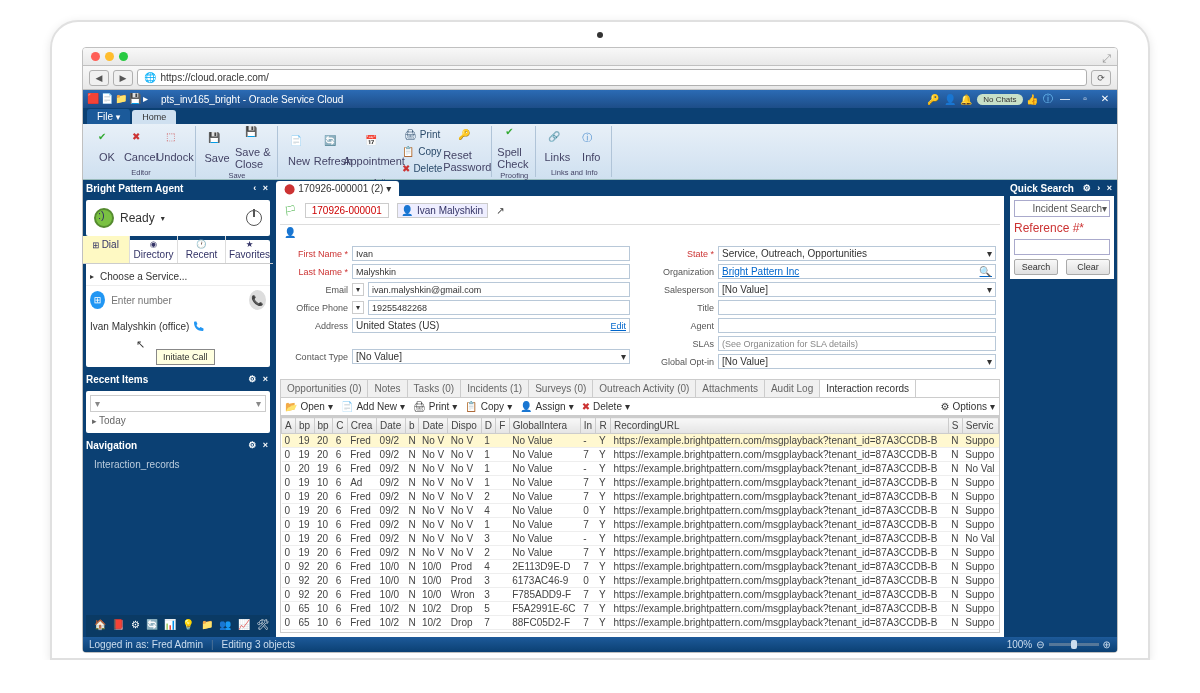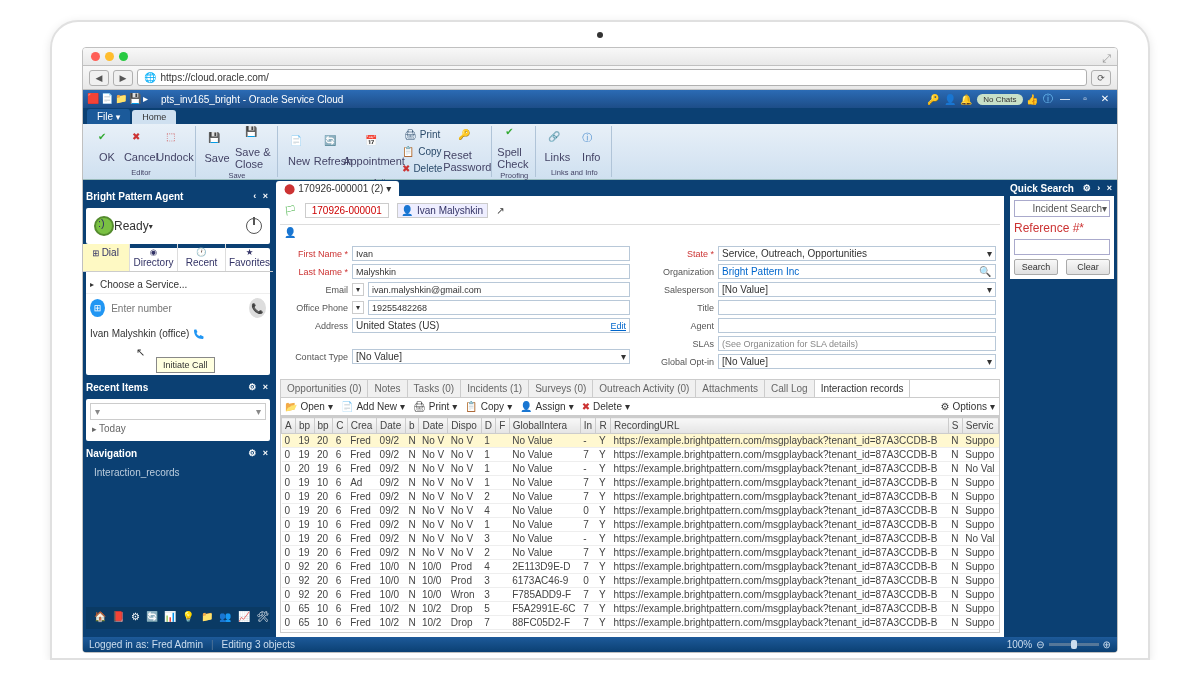--- a/index.html
+++ b/index.html
@@ -25,58 +25,58 @@
 .tab-top.dark{background:#1b5a9a;color:#fff}
 .ribbon{height:56px;background:linear-gradient(#e8f0f8,#cfe0f0);border-bottom:1px solid #9bb;display:flex;padding:2px 4px;gap:1px}
 .rib-grp{display:flex;flex-direction:column;border-right:1px solid #b0c4d8;padding:0 4px}
 .rib-btns{display:flex;gap:2px;flex:1}
 .rib-btn{display:flex;flex-direction:column;align-items:center;justify-content:center;width:32px;font-size:8px;color:#2a4a6a;gap:2px}
 .rib-btn.sm{width:auto;flex-direction:row;gap:3px;height:16px;padding:0 3px}
 .rib-ico{width:18px;height:18px;display:inline-block}
 .rib-lbl{font-size:11px;text-align:left;color:#446}
 .grp-lbl{font-size:7.5px;text-align:center;color:#446;padding-top:1px}
 .content{flex:1;display:flex;overflow:hidden}
-.left-panel{width:190px;background:#0b4073;display:flex;flex-direction:column;gap:4px;padding:8px 3px}
+.left-panel{width:190px;background:#0b4073;display:flex;flex-direction:column;gap:4px;padding:0 3px}
 .panel-head{height:16px;display:flex;align-items:center;font-size:10px;color:#fff;font-weight:bold;gap:6px}
 .panel-head .ctrl{margin-left:auto;font-size:9px;letter-spacing:2px}
 .white-box{background:#fff;color:#333;border-radius:2px;padding:4px}
-.status-row{display:flex;align-items:center;padding:4px}
+.status-row{display:flex;align-items:center;gap:6px;padding:4px}
 .status-ico{width:20px;height:20px;border-radius:50%;background:#7ac142;border:2px solid #558b2f;position:relative}
 .status-ico:after{content:":)";position:absolute;top:-1px;left:2px;font-size:11px;color:#336}
 .pwr{margin-left:auto;width:16px;height:16px;border:1.5px solid #555;border-radius:50%;position:relative}
 .pwr:after{content:"";position:absolute;top:-2px;left:6px;width:1.5px;height:8px;background:#555}
 .agent-tabs{display:flex;border-bottom:1px solid #ccc;margin:-4px -4px 4px}
 .agent-tab{flex:1;padding:3px 2px;font-size:8.5px;color:#336;text-align:center;border-right:1px solid #ddd}
 .agent-tab:first-child{background:#fef9c3}
 .service{display:flex;align-items:center;gap:6px;padding:3px 4px;font-size:10px;color:#333}
 .arrow{font-size:8px}
 .phone-row{display:flex;align-items:center;gap:6px;padding:4px;border-top:1px solid #eee}
 .keypad-ico{width:18px;height:18px;background:#2196f3;border-radius:50%;display:flex;align-items:center;justify-content:center;color:#fff;font-size:9px}
 .enter-num{flex:1;border:none;color:#999;font-size:10px}
 .call-btn{width:20px;height:20px;background:#ddd;border-radius:50%;display:flex;align-items:center;justify-content:center}
-.contact-row{padding:6px 4px;font-size:10px;color:#333;display:flex;align-items:flex-start;gap:4px}
+.contact-row{padding:6px 4px;font-size:10px;color:#333;display:flex;align-items:center;gap:4px}
 .phone-sm{width:12px;height:12px;color:#2196f3}
 .tooltip{background:#ffffe0;border:1px solid #888;padding:2px 6px;font-size:9px;color:#333;position:relative;left:70px;top:-2px;display:inline-block}
 .nav-item{color:#bcd;font-size:10px;padding:2px 8px}
 .taskbar{height:22px;background:#0a3a64;display:flex;align-items:center;padding:0 8px;gap:6px}
 .task-ico{width:14px;height:14px}
 .main{flex:1;background:#0b4073;padding:0 3px;display:flex;flex-direction:column;overflow:hidden}
 .doc-tab{height:16px;display:flex;align-items:flex-end}
 .doc-tab-i{background:#fff;color:#333;padding:2px 8px;font-size:9px;border-radius:3px 3px 0 0;display:flex;gap:3px}
 .form-area{flex:1;background:#fff;color:#333;display:flex;flex-direction:column;padding:4px;overflow:hidden}
 .form-tabs{display:flex;gap:8px;padding:3px 4px 6px;border-bottom:1px solid #ddd;font-size:9px;align-items:center}
 .ft-box{background:#fff;border:1px solid #ccc;padding:1px 6px;color:#c00}
 .ft-person{background:#eef;border:1px solid #ccc;padding:1px 4px;color:#336}
 .form-body{display:flex;padding:6px 4px;gap:20px}
 .form-col{flex:1;display:flex;flex-direction:column;gap:3px}
 .f-row{display:flex;align-items:center;gap:4px}
 .f-lbl{width:64px;text-align:right;font-size:9px;color:#555}
 .f-lbl.req{color:#c33}
 .f-inp{flex:1;height:15px;border:1px solid #b8c8d8;background:#fff;padding:0 3px;font-size:9px;color:#333;display:flex;align-items:center}
-.f-inp.link{color:#06c;}
+.f-inp.link{color:#06c;text-decoration:underline}
 .edit-lnk{color:#06c;font-size:9px;text-decoration:underline;margin-left:auto}
 .sub-tabs{display:flex;border:1px solid #ccc;border-bottom:none;font-size:8.5px;margin-top:4px}
 .sub-tab{padding:3px 6px;border-right:1px solid #ccc;color:#666;background:#f0f0f0}
 .sub-tab.active{background:#fff;color:#333}
 .tbl-toolbar{display:flex;gap:8px;padding:3px 4px;border:1px solid #ccc;font-size:9px;align-items:center}
 .tbl-btn{display:flex;gap:3px;align-items:center;color:#333}
 .tbl-wrap{flex:1;border:1px solid #ccc;overflow:auto}
 table{width:100%;border-collapse:collapse;font-size:8.5px}
 th{background:linear-gradient(#f8f8f8,#e4e4e4);border:1px solid #ccc;padding:2px 3px;text-align:left;color:#444;font-weight:normal;white-space:nowrap}
 td{border-bottom:1px solid #eee;padding:1px 3px;white-space:nowrap;color:#444}
@@ -402,21 +402,21 @@
 </div>
 
 <div class="sub-tabs" id="subtabs">
                 <div class="sub-tab">Opportunities (0)</div>
                 <div class="sub-tab">Notes</div>
                 <div class="sub-tab">Tasks (0)</div>
                 <div class="sub-tab">Incidents (1)</div>
                 <div class="sub-tab">Surveys (0)</div>
                 <div class="sub-tab">Outreach Activity (0)</div>
                 <div class="sub-tab">Attachments</div>
-                <div class="sub-tab">Call Log</div>
+                <div class="sub-tab">Audit Log</div>
                 <div class="sub-tab active">Interaction records</div>
               </div>
 <div class="tbl-toolbar">
  <div class="tbl-btn"><span style="color:#fb0">📂</span><span>Open</span> ▾</div>
  <div class="tbl-btn"><span>📄</span><span>Add New</span> ▾</div>
  <div class="tbl-btn"><span>🖨</span><span>Print</span> ▾</div>
  <div class="tbl-btn"><span>📋</span><span>Copy</span> ▾</div>
  <div class="tbl-btn"><span>👤</span><span>Assign</span> ▾</div>
  <div class="tbl-btn"><span style="color:#c33">✖</span><span>Delete</span> ▾</div>
  <div class="tbl-btn" style="margin-left:auto"><span>⚙</span><span>Options</span> ▾</div>

